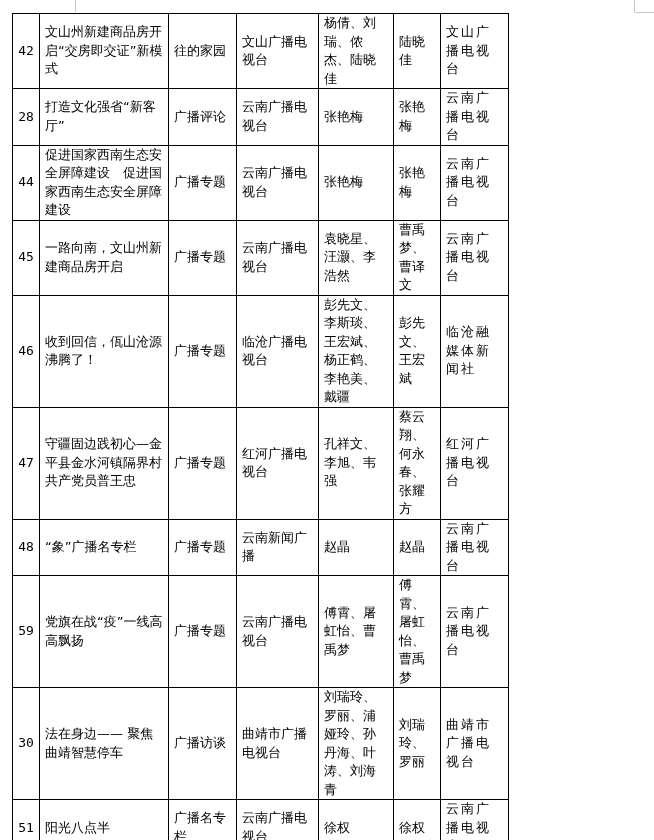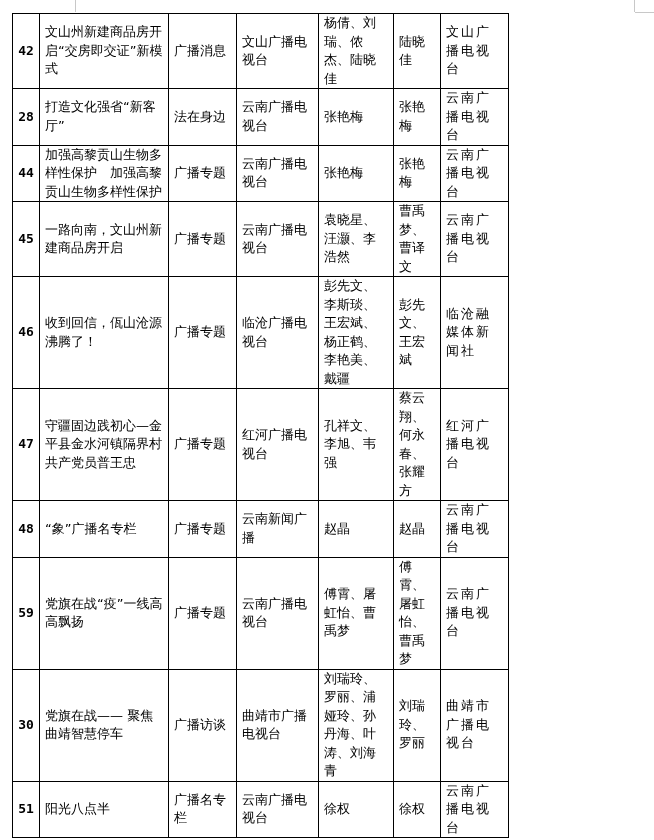--- a/index.html
+++ b/index.html
@@ -4,21 +4,21 @@
 <style>
   html, body { margin: 0; padding: 0; background: #ffffff; }
   body { width: 654px; height: 840px; position: relative; overflow: hidden;
          font-family: "DejaVu Sans", "Liberation Sans", sans-serif; color: #000; }
   .page-guide-v { position: absolute; left: 75px; top: 0; width: 1px; height: 12px; background: #c8c8c8; }
   .page-guide-v2 { position: absolute; left: 634px; top: 0; width: 1px; height: 12px; background: #c8c8c8; }
   .page-guide-h { position: absolute; left: 635px; top: 12px; width: 19px; height: 1px; background: #c8c8c8; }
   table.award-table { position: absolute; left: 12px; top: 13px; border-collapse: collapse; table-layout: fixed; width: 496px; }
   table.award-table td { border: 1px solid #000; padding: 0 5px; font-size: 13px; line-height: 18.5px;
                          vertical-align: middle; word-break: break-all; overflow: hidden; }
-  td.c-no { text-align: center; font-family: "DejaVu Sans Mono", "Liberation Mono", monospace; font-size: 12px; padding: 0; font-weight: bold; }
+  td.c-no { text-align: center; font-family: "DejaVu Sans Mono", "Liberation Mono", monospace; font-size: 12px; padding: 0; }
   td.c-unit, td.c-pub { letter-spacing: 2px; }
   col.w-no { width: 27px; } col.w-title { width: 129px; } col.w-type { width: 68px; }
   col.w-org { width: 82px; } col.w-authors { width: 75px; } col.w-editor { width: 47px; } col.w-pub { width: 68px; }
 </style>
 </head>
 <body>
 
 <div class="page-guide-v"></div>
 <div class="page-guide-v2"></div>
 <div class="page-guide-h"></div>
@@ -30,38 +30,38 @@
       <col class="w-type">
       <col class="w-org">
     <col class="w-authors">
       <col class="w-editor">
       <col class="w-pub">
   </colgroup>
   <tbody id="table-body">
       <tr style="height: 37px;">
         <td class="c-no">42</td>
         <td class="c-title">文山州新建商品房开启“交房即交证”新模式</td>
-        <td class="c-type">广播消息</td>
+        <td class="c-type">往的家园</td>
         <td class="c-org">文山广播电视台</td>
         <td class="c-authors">杨倩、刘瑞、侬杰、陆晓佳</td>
         <td class="c-editor">陆晓佳</td>
         <td class="c-pub">文山广播电视台</td>
       </tr>
       <tr style="height: 38px;">
         <td class="c-no">28</td>
         <td class="c-title">打造文化强省“新客厅”</td>
-        <td class="c-type">法在身边</td>
+        <td class="c-type">广播评论</td>
         <td class="c-org">云南广播电视台</td>
         <td class="c-authors">张艳梅</td>
         <td class="c-editor">张艳梅</td>
         <td class="c-pub">云南广播电视台</td>
       </tr>
       <tr style="height: 55px;">
         <td class="c-no">44</td>
-        <td class="c-title">加强高黎贡山生物多样性保护　加强高黎贡山生物多样性保护</td>
+        <td class="c-title">促进国家西南生态安全屏障建设　促进国家西南生态安全屏障建设</td>
         <td class="c-type">广播专题</td>
         <td class="c-org">云南广播电视台</td>
         <td class="c-authors">张艳梅</td>
         <td class="c-editor">张艳梅</td>
         <td class="c-pub">云南广播电视台</td>
       </tr>
       <tr style="height: 39px;">
         <td class="c-no">45</td>
         <td class="c-title">一路向南，文山州新建商品房开启</td>
         <td class="c-type">广播专题</td>
@@ -101,21 +101,21 @@
         <td class="c-no">59</td>
         <td class="c-title">党旗在战“疫”一线高高飘扬</td>
         <td class="c-type">广播专题</td>
         <td class="c-org">云南广播电视台</td>
         <td class="c-authors">傅霄、屠虹怡、曹禹梦</td>
         <td class="c-editor">傅霄、屠虹怡、曹禹梦</td>
         <td class="c-pub">云南广播电视台</td>
       </tr>
       <tr style="height: 77px;">
         <td class="c-no">30</td>
-        <td class="c-title">党旗在战—— 聚焦曲靖智慧停车</td>
+        <td class="c-title">法在身边—— 聚焦曲靖智慧停车</td>
         <td class="c-type">广播访谈</td>
         <td class="c-org">曲靖市广播电视台</td>
         <td class="c-authors">刘瑞玲、罗丽、浦娅玲、孙丹海、叶涛、刘海青</td>
         <td class="c-editor">刘瑞玲、罗丽</td>
         <td class="c-pub">曲靖市广播电视台</td>
       </tr>
       <tr style="height: 37px;">
         <td class="c-no">51</td>
         <td class="c-title">阳光八点半</td>
         <td class="c-type">广播名专栏</td>

